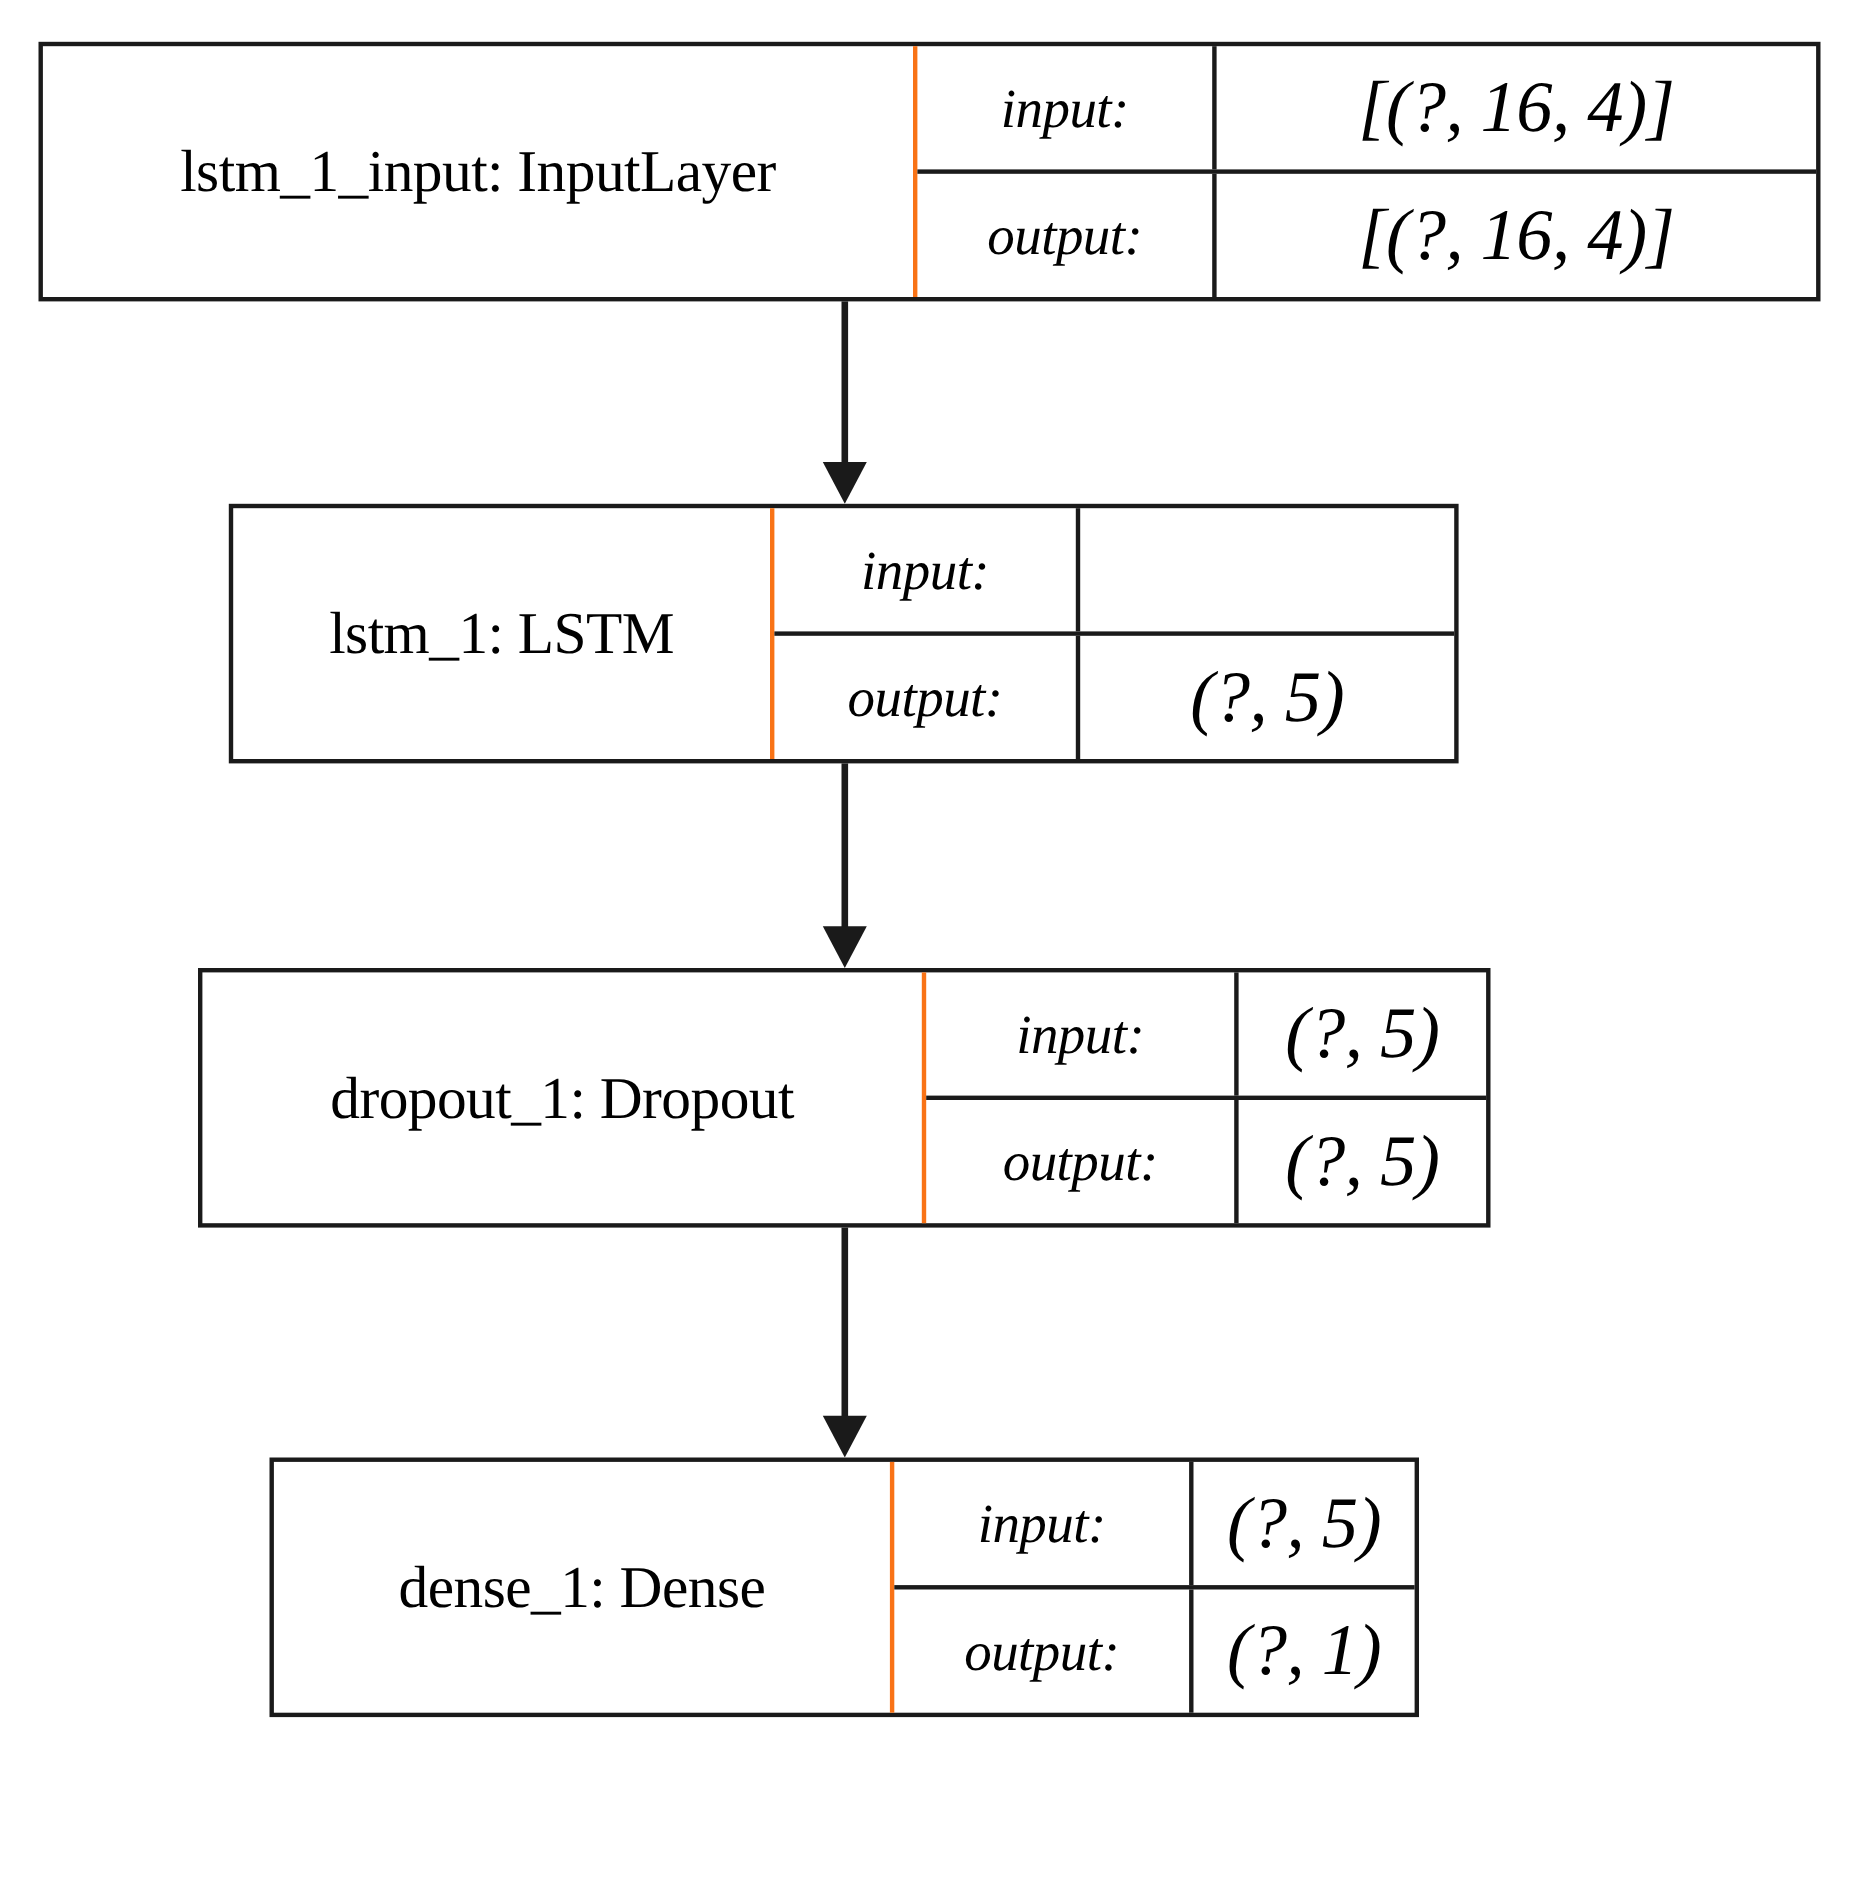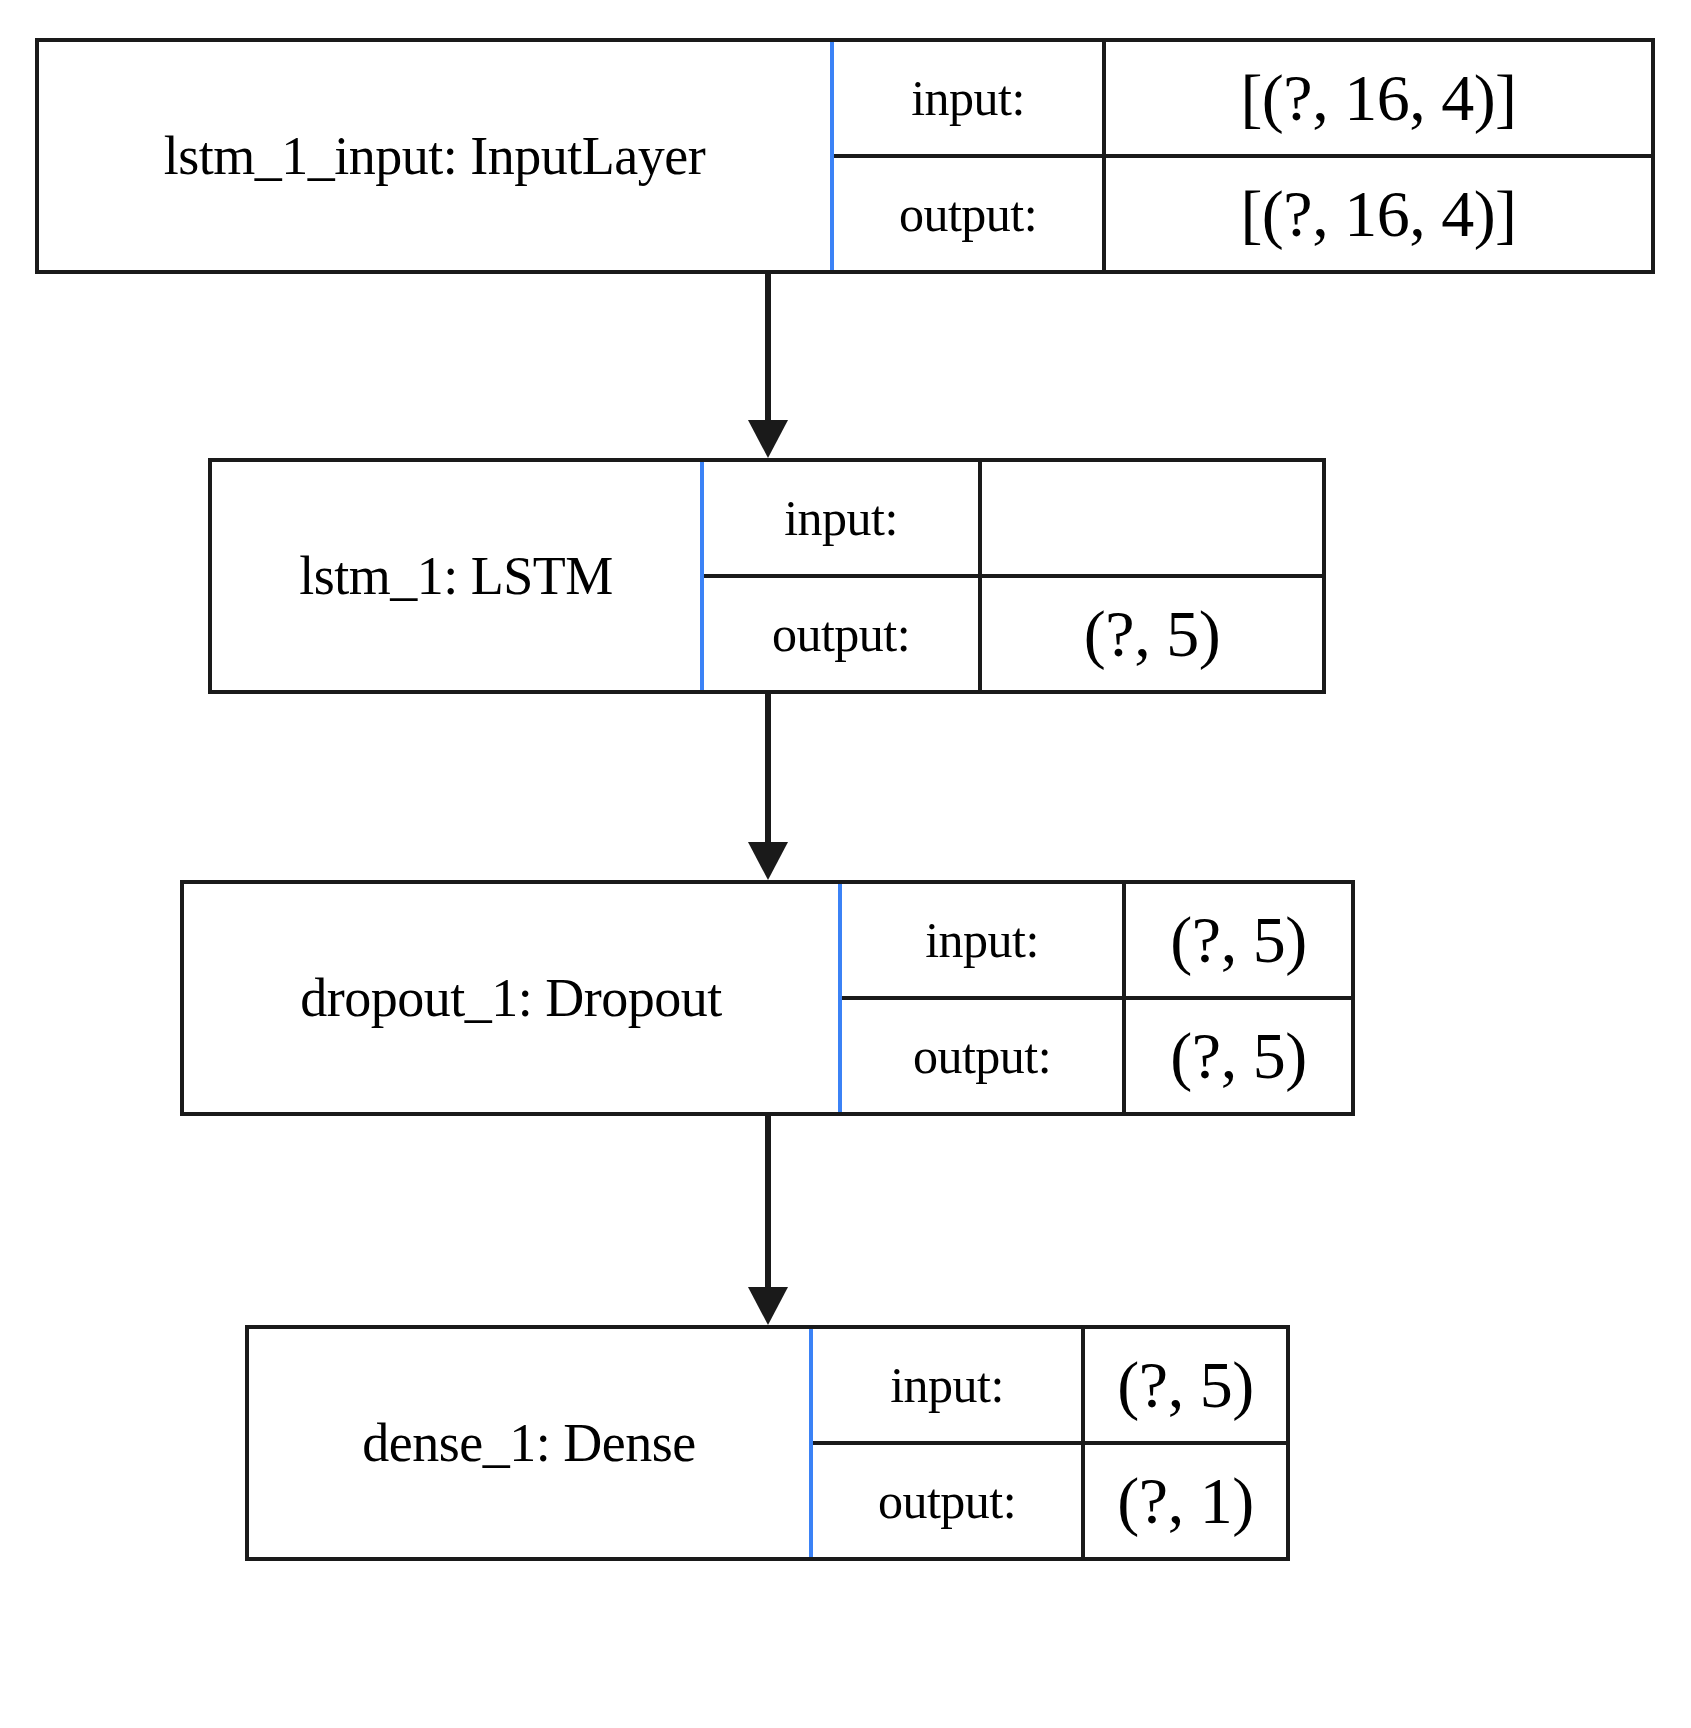--- a/index.html
+++ b/index.html
@@ -26,31 +26,32 @@
     background: #ffffff;
     display: flex;
     flex-direction: row;
     align-items: stretch;
   }
   .node-name {
     display: flex;
     align-items: center;
     justify-content: center;
     box-sizing: border-box;
-    border-right: 4px solid #3b82f6;
+    border-right: 4px solid #f97316;
     color: #000000;
     white-space: nowrap;
     padding: 0 18px;
     font-size: 54px;
     letter-spacing: -0.5px;
   }
   .node-table {
     display: flex;
     flex-direction: column;
     flex: 1 1 auto;
+    font-style: italic;
   }
   .node-row {
     display: flex;
     flex-direction: row;
     flex: 1 1 0;
     align-items: stretch;
   }
   .node-row.first {
     border-bottom: 4px solid #1a1a1a;
   }

